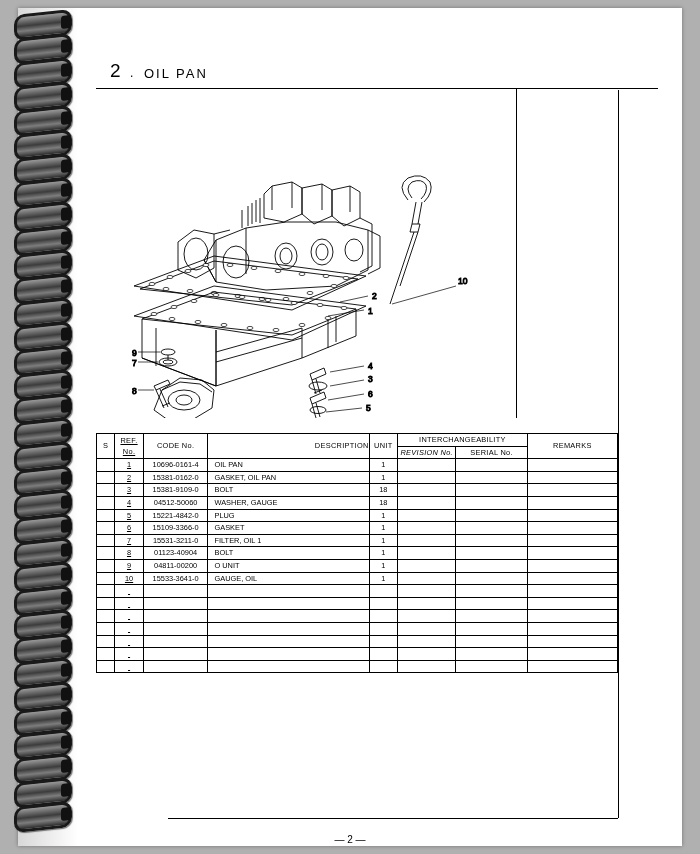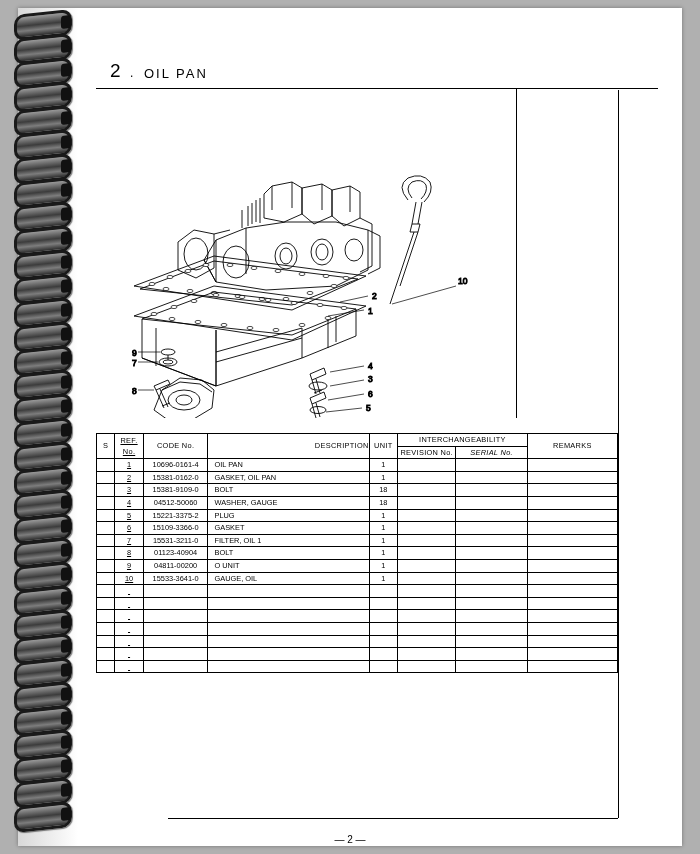--- a/index.html
+++ b/index.html
@@ -86,22 +86,22 @@
     font-weight:normal;
     text-align:center;
     font-size:7.4px;
     letter-spacing:.3px;
   }
   .c-s{width:18px;text-align:center;}
   .c-ref{width:28px;text-align:center;text-decoration:underline;}
   .c-code{width:66px;text-align:center;}
   .c-desc{width:160px;text-align:left;padding-left:6px !important;}
   .c-unit{width:28px;text-align:center;}
-  .c-rev{width:58px;text-align:center;}
-  .c-ser{width:72px;text-align:center;font-style:italic;}
+  .c-rev{width:58px;text-align:center;font-style:italic;}
+  .c-ser{width:72px;text-align:center;}
   .c-rem{width:92px;text-align:center;}
   .hdr-tall{height:23px;line-height:10px;}
   .two-line span{display:block;}
   .blank td{height:33px;}
   
   #right-edge{
     position:absolute;left:600px;top:82px;width:0;height:728px;
     border-left:1.2px solid #000;
   }
   #bottom-rule{
@@ -456,21 +456,21 @@
             <td class="c-code">04512-50060</td>
             <td class="c-desc">WASHER, GAUGE</td>
             <td class="c-unit">18</td>
             <td class="c-rev"></td>
             <td class="c-ser"></td>
             <td class="c-rem"></td>
           </tr>
           <tr>
             <td class="c-s"></td>
             <td class="c-ref">5</td>
-            <td class="c-code">15221-3375-2</td>
+            <td class="c-code">15221-4842-0</td>
             <td class="c-desc">PLUG</td>
             <td class="c-unit">1</td>
             <td class="c-rev"></td>
             <td class="c-ser"></td>
             <td class="c-rem"></td>
           </tr>
           <tr>
             <td class="c-s"></td>
             <td class="c-ref">6</td>
             <td class="c-code">15109-3366-0</td>

